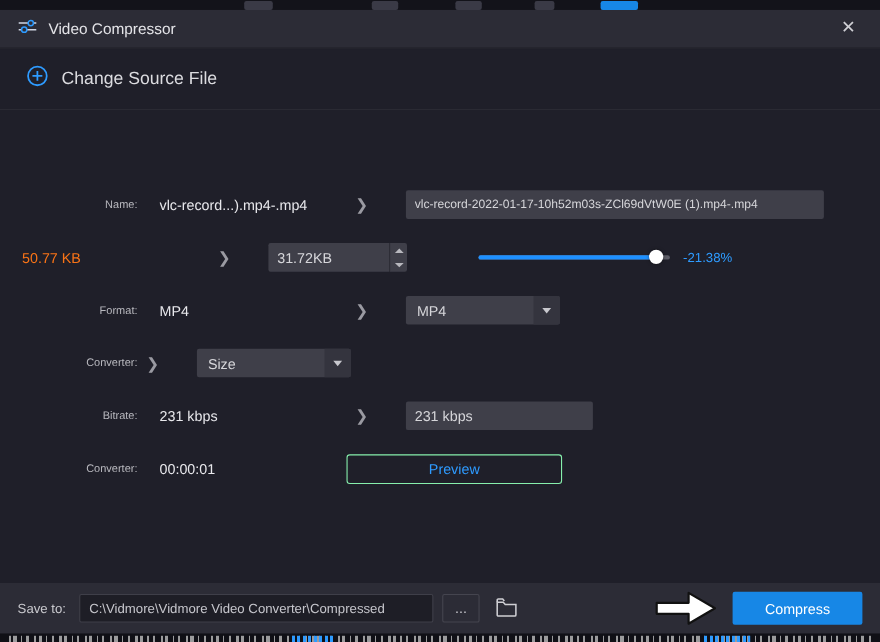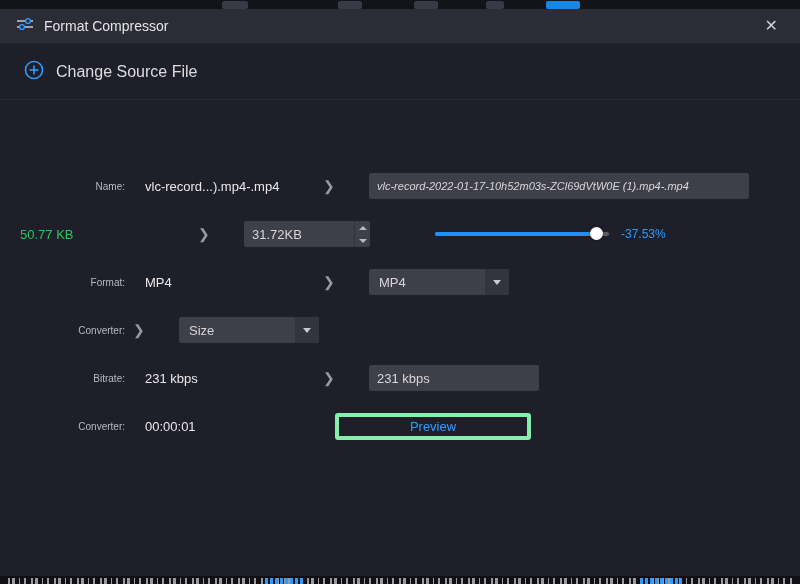--- a/index.html
+++ b/index.html
@@ -22,28 +22,28 @@
   .change-source { height:56px; display:flex; align-items:center; padding:0 24px;
                    border-bottom:1px solid rgba(255,255,255,0.05); cursor:default; }
   .change-source-label { color:#dcdce0; font-size:16px; margin-left:12px; }
 
   
   .form { padding-top:72px; }
   .row { display:flex; align-items:center; height:28px; margin-bottom:20px; }
   .row-label { width:125px; text-align:right; color:#b9b9bf; font-size:10px; flex:none; }
   .row-value { margin-left:20px; width:170px; color:#e8e8ec; font-size:13px; flex:none;
                white-space:nowrap; overflow:hidden; }
-  .row-value.blue { color:#22c55e; }
+  .row-value.blue { color:#f97316; }
   .chevron { color:#9a9aa2; font-size:14px; margin-left:8px; width:14px; flex:none; }
   .ctrl-gap { margin-left:32px; }
 
   .field { background:#3f3f49; border:none; border-radius:2px; color:#d6d6da;
            height:26px; font-family:"Liberation Sans",sans-serif; }
   input.field { padding:0 8px; outline:none; }
-  .name-field { width:380px; font-size:11px;font-style:italic; }
+  .name-field { width:380px; font-size:11px; }
   .size-wrap { display:flex; align-items:stretch; height:26px; }
   .size-field { width:110px; font-size:13px; border-radius:2px 0 0 2px; }
   .spinner { width:16px; background:#3f3f49; border-left:1px solid #32323c;
              border-radius:0 2px 2px 0; display:flex; flex-direction:column; }
   .spin-btn { flex:1; display:flex; align-items:center; justify-content:center; cursor:default; }
   .tri-up { width:0; height:0; border-left:4px solid transparent; border-right:4px solid transparent;
             border-bottom:4px solid #b8b8be; }
   .tri-down { width:0; height:0; border-left:4px solid transparent; border-right:4px solid transparent;
               border-top:4px solid #b8b8be; }
 
@@ -57,22 +57,22 @@
   .select { width:140px; height:26px; background:#3f3f49; border-radius:2px;
             display:flex; align-items:center; cursor:default; }
   .select-value { flex:1; color:#d6d6da; font-size:13px; padding:0 10px; }
   .select-caret-zone { width:24px; height:26px; background:#34343e; border-radius:0 2px 2px 0;
                        display:flex; align-items:center; justify-content:center; }
   .caret-down { width:0; height:0; border-left:4px solid transparent; border-right:4px solid transparent;
                 border-top:5px solid #c8c8ce; }
 
   .bitrate-field { width:170px; font-size:13px; }
 
-  .preview-btn { margin-left:20px; width:196px; height:27px; background:transparent;
-                 border:4px solid #86efac; border-radius:3px; color:#2e9bff; font-size:13px;
+  .preview-btn { margin-left:0; width:196px; height:27px; background:transparent;
+                 border:1px solid #86efac; border-radius:3px; color:#2e9bff; font-size:13px;
                  font-family:"Liberation Sans",sans-serif; cursor:default; }
 
   
   .bottom-bar { position:absolute; left:0; right:0; bottom:8px; height:46px; background:#2c2c36;
                 display:flex; align-items:center; padding:0 16px; }
   .save-to-label { color:#c9c9ce; font-size:12px; margin-right:12px; }
   .path-field { width:322px; height:26px; background:#1e1e26; border:1px solid #3f3f49;
                 border-radius:2px; color:#c6c6cc; font-size:12px; padding:0 8px; outline:none;
                 font-family:"Liberation Sans",sans-serif; }
   .more-btn { margin-left:8px; width:34px; height:26px; background:#2c2c36; border:1px solid #45454f;
@@ -105,21 +105,21 @@
 
   <div class="header">
     <span>
       <svg width="18" height="14" viewBox="0 0 18 14">
         <line x1="1" y1="4" x2="17" y2="4" stroke="#cfd6e4" stroke-width="1.4"></line>
         <circle cx="12" cy="4" r="2.4" fill="#2c2c36" stroke="#2e9bff" stroke-width="1.4"></circle>
         <line x1="1" y1="10" x2="17" y2="10" stroke="#cfd6e4" stroke-width="1.4"></line>
         <circle cx="6" cy="10" r="2.4" fill="#2c2c36" stroke="#2e9bff" stroke-width="1.4"></circle>
       </svg>
     </span>
-    <span class="header-title">Format Compressor</span>
+    <span class="header-title">Video Compressor</span>
     <span class="close-btn">✕</span>
   </div>
 
   <div class="change-source">
     <span>
       <svg width="20" height="20" viewBox="0 0 20 20">
         <circle cx="10" cy="10" r="8.5" fill="none" stroke="#2e9bff" stroke-width="1.6"></circle>
         <line x1="10" y1="5.5" x2="10" y2="14.5" stroke="#2e9bff" stroke-width="1.6"></line>
         <line x1="5.5" y1="10" x2="14.5" y2="10" stroke="#2e9bff" stroke-width="1.6"></line>
       </svg>
@@ -148,21 +148,21 @@
           <div class="spin-btn">
               <span class="tri-down"></span>
             </div>
         </div>
       </div>
       <div class="slider">
         <div class="slider-track"></div>
         <div class="slider-fill" style="width: 93%;"></div>
         <div class="slider-handle" style="left: calc(93% - 7px);"></div>
       </div>
-      <span class="reduction">-37.53%</span>
+      <span class="reduction">-21.38%</span>
     </div>
 
     <div class="row">
       <span class="row-label">Format:</span>
       <span class="row-value">MP4</span>
       <span class="chevron">❯</span>
       <div class="select ctrl-gap">
         <span class="select-value">MP4</span>
         <span class="select-caret-zone">
           <span class="caret-down"></span>
@@ -189,20 +189,39 @@
     </div>
 
     <div class="row">
       <span class="row-label">Converter:</span>
       <span class="row-value">00:00:01</span>
       <button class="preview-btn">Preview</button>
     </div>
 
   </div>
 
+  <div class="bottom-bar">
+    <span class="save-to-label">Save to:</span>
+    <input class="path-field" value="C:\Vidmore\Vidmore Video Converter\Compressed" style="">
+    <button class="more-btn">...</button>
+    <button class="folder-btn">
+      <span>
+        <svg width="21" height="18" viewBox="0 0 21 18">
+          <path d="M2 4.5 h5.5 l1.8 2 H19 v9.5 a1 1 0 0 1 -1 1 H3 a1 1 0 0 1 -1 -1 Z" fill="none" stroke="#cfcfd4" stroke-width="1.4"></path>
+          <path d="M2 4.5 V2.5 a1 1 0 0 1 1 -1 h4 l1.5 1.8" fill="none" stroke="#cfcfd4" stroke-width="1.4"></path>
+        </svg>
+      </span>
+    </button>
+    <span class="arrow-wrap">
+      <svg width="60" height="38" viewBox="0 0 58 38">
+        <polygon points="2,14 31,14 31,5 55,19 31,33 31,24 2,24" fill="#ffffff" stroke="#111111" stroke-width="2" stroke-linejoin="round"></polygon>
+      </svg>
+    </span>
+    <button class="compress-btn">Compress</button>
+  </div>
 
   <div class="clipped-line">
     <div class="glyph-tops"></div>
     <div class="glyph-blue" style="left:265px;width:38px;"></div>
     <div class="glyph-blue" style="left:640px;width:42px;"></div>
   </div>
 
 </div>
 
 </body></html>

